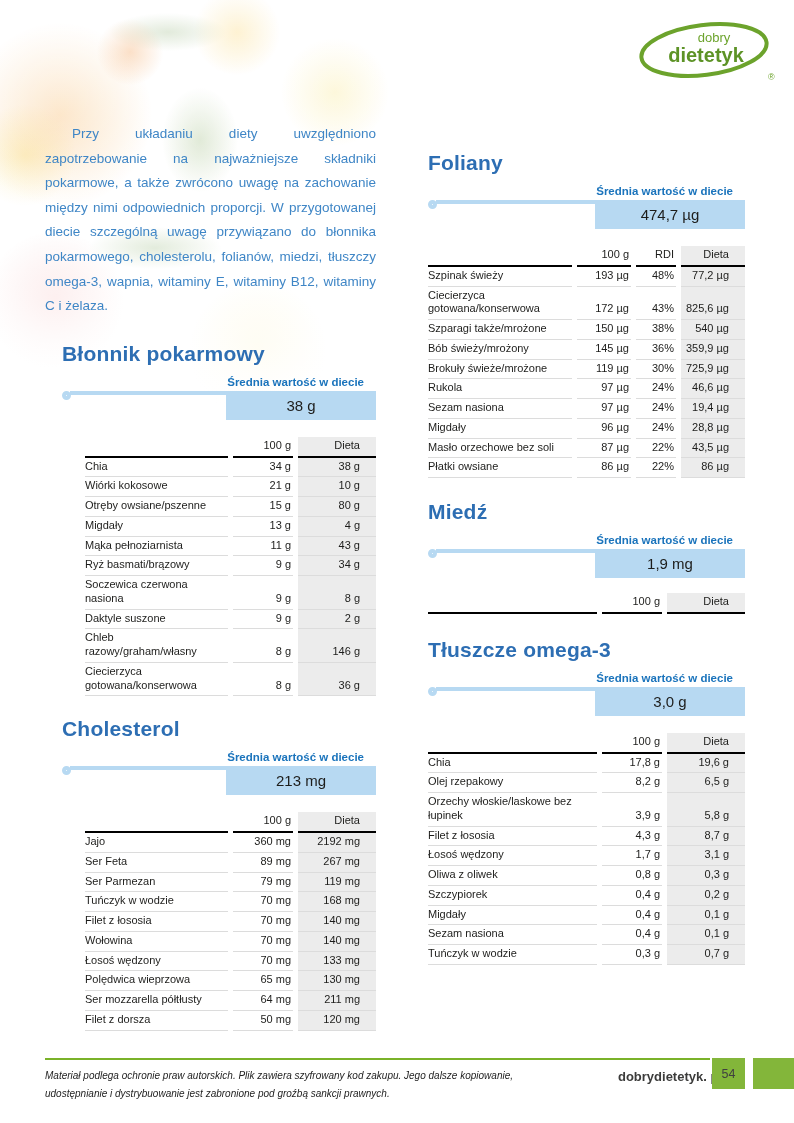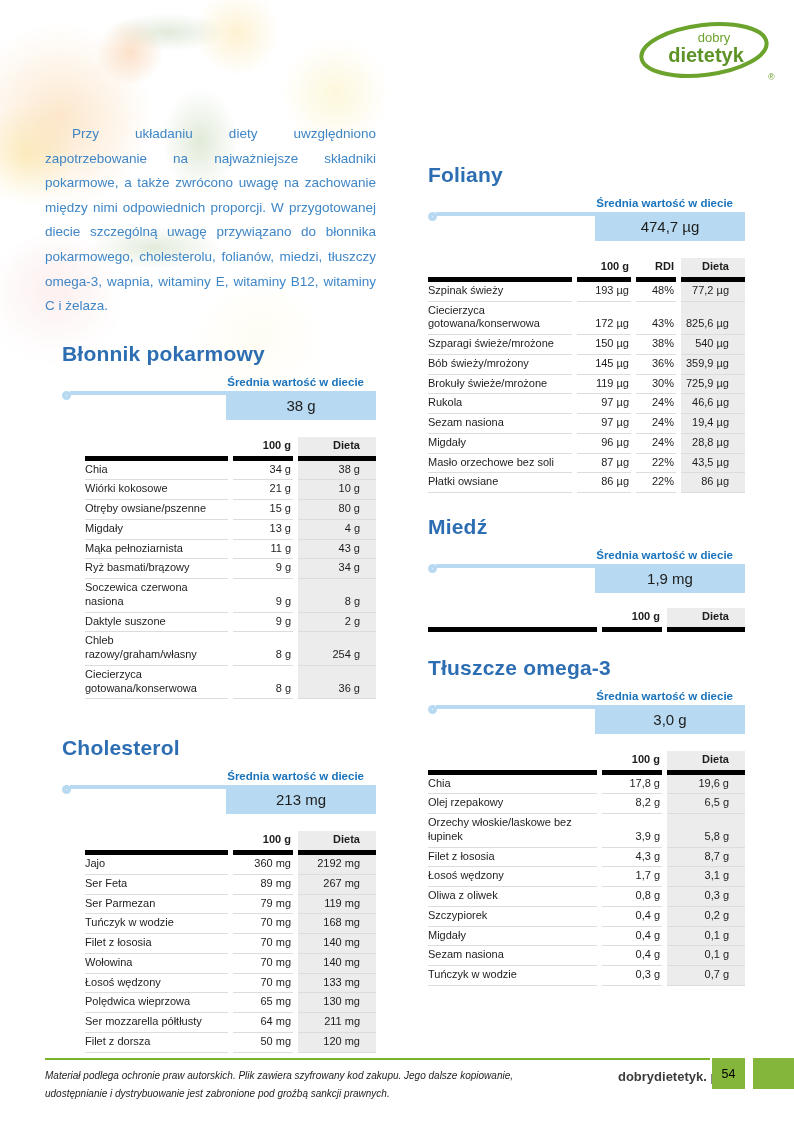--- a/index.html
+++ b/index.html
@@ -25,30 +25,30 @@
       radial-gradient(circle 70px at 258px 350px, rgba(250,235,150,.46), rgba(250,235,150,0) 98%),
       radial-gradient(circle 70px at 55px 300px, rgba(238,128,128,.30), rgba(238,128,128,0) 98%);
   }
   .decor::after {
     content:""; position:absolute; inset:0;
     background:linear-gradient(to bottom, rgba(255,255,255,.45), rgba(255,255,255,.1) 35%, #fff 92%);
   }
   .logo { position:absolute; left:630px; top:12px; width:160px; height:80px; }
   
   .col-left  { position:absolute; left:45px;  top:122px; width:331px; }
-  .col-right { position:absolute; left:428px; top:151px; width:317px;margin-top:12px; }
+  .col-right { position:absolute; left:428px; top:151px; width:317px; }
   .intro {
     color:#3f86c6; font-weight:normal; font-size:13.5px; line-height:24.6px;
     text-align:justify; text-indent:27px;
   }
   .sec-title { color:#2d6eb3; font-size:21px; font-weight:bold; letter-spacing:.2px; }
   .col-left .sec-title, .col-left .slider { margin-left:17px; }
   .col-left .sec-label { margin-left:17px; }
   .col-left .n-table { margin-left:40px; }
-  .mt-h1 { margin-top:23px; } .mt-h2 { margin-top:37px; } .mt-h3 { margin-top:22px; } .mt-h4 { margin-top:24px; }
+  .mt-h1 { margin-top:23px; } .mt-h2 { margin-top:21px; } .mt-h3 { margin-top:22px; } .mt-h4 { margin-top:24px; }
   .sec-label {
     display:block; margin-top:10px; text-align:right; padding-right:12px;
     color:#1b74bc; font-size:11.5px; font-weight:bold;
   }
   .slider { display:flex; margin-top:3px; height:29px; }
   .ring {
     width:9px; height:9px; border:4px solid #b7d9f2; border-radius:50%;
     background:#fff; flex:0 0 auto;
   }
   .track { flex:1 1 auto; height:4px; background:#b7d9f2; margin-left:-1px; }
@@ -60,29 +60,29 @@
   
   .n-table { display:grid; margin-top:17px; column-gap:5px; font-size:11px; }
   .n-table.cols-3 { grid-template-columns:1fr 60px 78px; }
   .n-table.cols-4 { grid-template-columns:1fr 54px 40px 64px; }
   .cell {
     display:flex; align-items:flex-end; line-height:1.25;
     padding:2px 2px 3px 0; border-bottom:1px solid #dcdcdc;
   }
   .c-val { justify-content:flex-end; white-space:nowrap; }
   .c-diet { background:#ececec; padding-right:16px; }
-  .c-head { font-weight:bold; border-bottom:5px solid #000000; }
+  .c-head { font-weight:normal; border-bottom:2px solid #000000; }
   .mt-table-s { margin-top:15px; }
   
   .footer-line { position:absolute; left:45px; top:1058px; width:665px; height:2px; background:#7ab229; }
   .footer-text { position:absolute; left:45px; top:1067px; width:505px; font-size:10px; line-height:18px; color:#232323;font-style:italic; }
   .footer-site { position:absolute; right:72px; top:1069px; font-size:13px; font-weight:bold; color:#3c3c3b; }
   .page-num {
     position:absolute; left:712px; top:1058px; width:33px; height:31px;
-    background:#83b63a; color:#000000; font-size:12.5px;
+    background:#83b63a; color:#404040; font-size:12.5px;
     display:flex; align-items:center; justify-content:center;
   }
   .corner-box { position:absolute; left:753px; top:1058px; width:41px; height:31px; background:#83b63a; }
 </style>
 </head>
 <body>
 
 <div class="page" data-interactable="false">
 
   <div class="decor" data-interactable="false"></div>
@@ -129,21 +129,21 @@
         <div class="cell c-val" data-interactable="false">9 g</div>
         <div class="cell c-val c-diet" data-interactable="false">34 g</div>
         <div class="cell c-name" data-interactable="false">Soczewica czerwona nasiona</div>
         <div class="cell c-val" data-interactable="false">9 g</div>
         <div class="cell c-val c-diet" data-interactable="false">8 g</div>
         <div class="cell c-name" data-interactable="false">Daktyle suszone</div>
         <div class="cell c-val" data-interactable="false">9 g</div>
         <div class="cell c-val c-diet" data-interactable="false">2 g</div>
         <div class="cell c-name" data-interactable="false">Chleb razowy/graham/własny</div>
         <div class="cell c-val" data-interactable="false">8 g</div>
-        <div class="cell c-val c-diet" data-interactable="false">254 g</div>
+        <div class="cell c-val c-diet" data-interactable="false">146 g</div>
         <div class="cell c-name" data-interactable="false">Ciecierzyca gotowana/konserwowa</div>
         <div class="cell c-val" data-interactable="false">8 g</div>
         <div class="cell c-val c-diet" data-interactable="false">36 g</div>
       </div>
 
     <h2 class="sec-title mt-h2" data-interactable="false">Cholesterol</h2>
     <span class="sec-label" data-interactable="false">Średnia wartość w diecie</span>
     <div class="slider" data-interactable="false">
       <span class="ring" data-interactable="false"></span>
       <span class="track" data-interactable="false"></span>
@@ -200,21 +200,21 @@
         <div class="cell c-val c-head" data-interactable="false">RDI</div>
         <div class="cell c-val c-diet c-head" data-interactable="false">Dieta</div>
         <div class="cell c-name" data-interactable="false">Szpinak świeży</div>
         <div class="cell c-val" data-interactable="false">193 µg</div>
         <div class="cell c-val" data-interactable="false">48%</div>
         <div class="cell c-val c-diet" data-interactable="false">77,2 µg</div>
         <div class="cell c-name" data-interactable="false">Ciecierzyca gotowana/konserwowa</div>
         <div class="cell c-val" data-interactable="false">172 µg</div>
         <div class="cell c-val" data-interactable="false">43%</div>
         <div class="cell c-val c-diet" data-interactable="false">825,6 µg</div>
-        <div class="cell c-name" data-interactable="false">Szparagi świeże/mrożone</div>
+        <div class="cell c-name" data-interactable="false">Szparagi także/mrożone</div>
         <div class="cell c-val" data-interactable="false">150 µg</div>
         <div class="cell c-val" data-interactable="false">38%</div>
         <div class="cell c-val c-diet" data-interactable="false">540 µg</div>
         <div class="cell c-name" data-interactable="false">Bób świeży/mrożony</div>
         <div class="cell c-val" data-interactable="false">145 µg</div>
         <div class="cell c-val" data-interactable="false">36%</div>
         <div class="cell c-val c-diet" data-interactable="false">359,9 µg</div>
         <div class="cell c-name" data-interactable="false">Brokuły świeże/mrożone</div>
         <div class="cell c-val" data-interactable="false">119 µg</div>
         <div class="cell c-val" data-interactable="false">30%</div>

